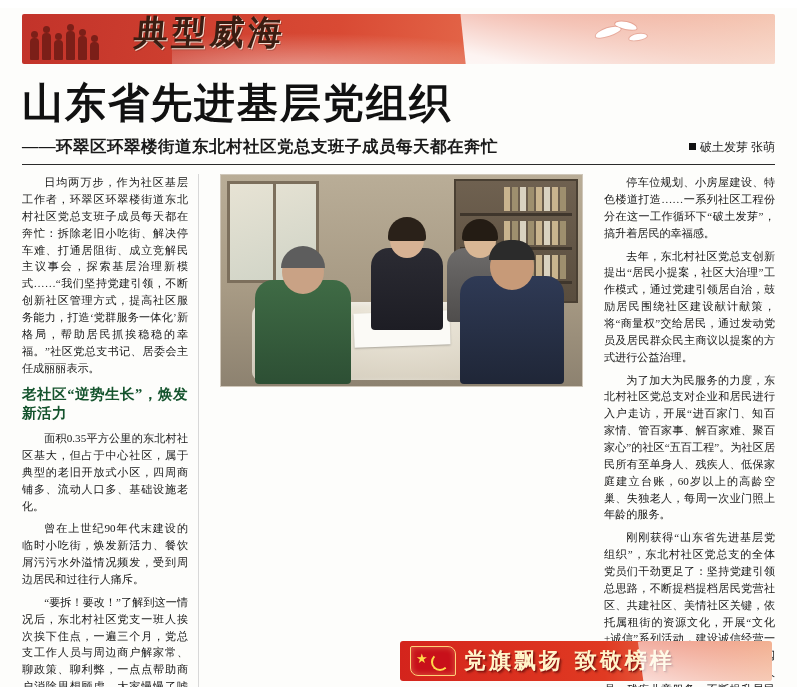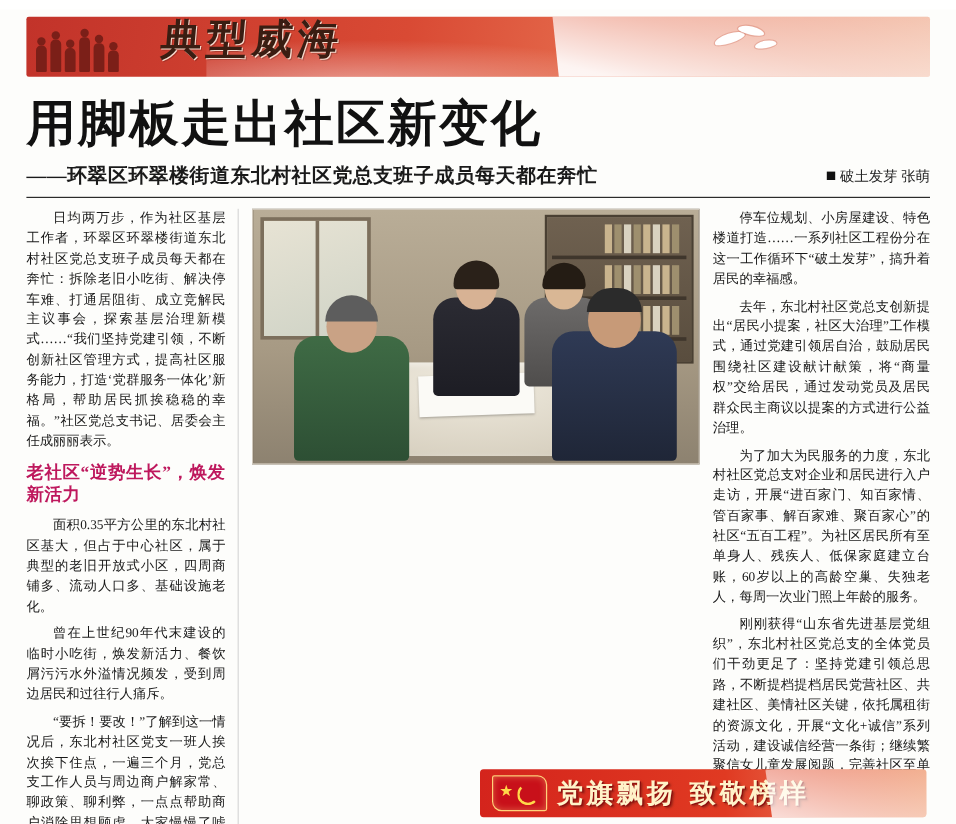--- a/index.html
+++ b/index.html
@@ -158,41 +158,41 @@
   }
   .rule {
     border-top: 1px solid #2b2b2b;
     margin: 0 22px;
   }
 
   
   .body-grid {
     display: grid;
     grid-template-columns: 177px 1fr 1fr 1fr;
-    gap: 11px;
+    gap: 21px;
     margin: 9px 22px 0 22px;
     height: 470px;
   }
   .col {
     position: relative;
     font-size: 11.1px;
     line-height: 1.52;
     color: #181818;
     text-align: justify;
     text-justify: inter-ideograph;
   }
   .col p {
     margin: 0 0 6px 0;
     text-indent: 2em;
   }
   .sec-title {
     font-weight: bold;
     font-size: 14.5px;
     letter-spacing: 0.5px;
-    color: #be185d;
+    color: #14532d;
     margin: 9px 0 7px 0;
     text-indent: 0;
     line-height: 1.3;
   }
   .col.c1 { border-right: 1px solid #d8d8d8; padding-right: 10px; }
 
   
   .photo-block {
     grid-column: 2 / 4;
     margin-bottom: 4px;
@@ -479,21 +479,21 @@
     </div>
     <div class="masthead-bird">
       <span class="b1"></span>
         <span class="b2"></span>
         <span class="b3"></span>
     </div>
     <div class="masthead-title">典型威海</div>
   </div>
 
   <div class="headline-wrap">
-    <div class="headline">用脚板走出社区新变化</div>
+    <div class="headline">山东省先进基层党组织</div>
     <div class="subhead-row">
       <div class="subhead">——环翠区环翠楼街道东北村社区党总支班子成员每天都在奔忙</div>
       <div class="byline"><span class="sq"></span><span>破土发芽 张萌</span></div>
     </div>
   </div>
   <div class="rule"></div>
 
   <div class="body-grid">
 
     <div class="col c1">

